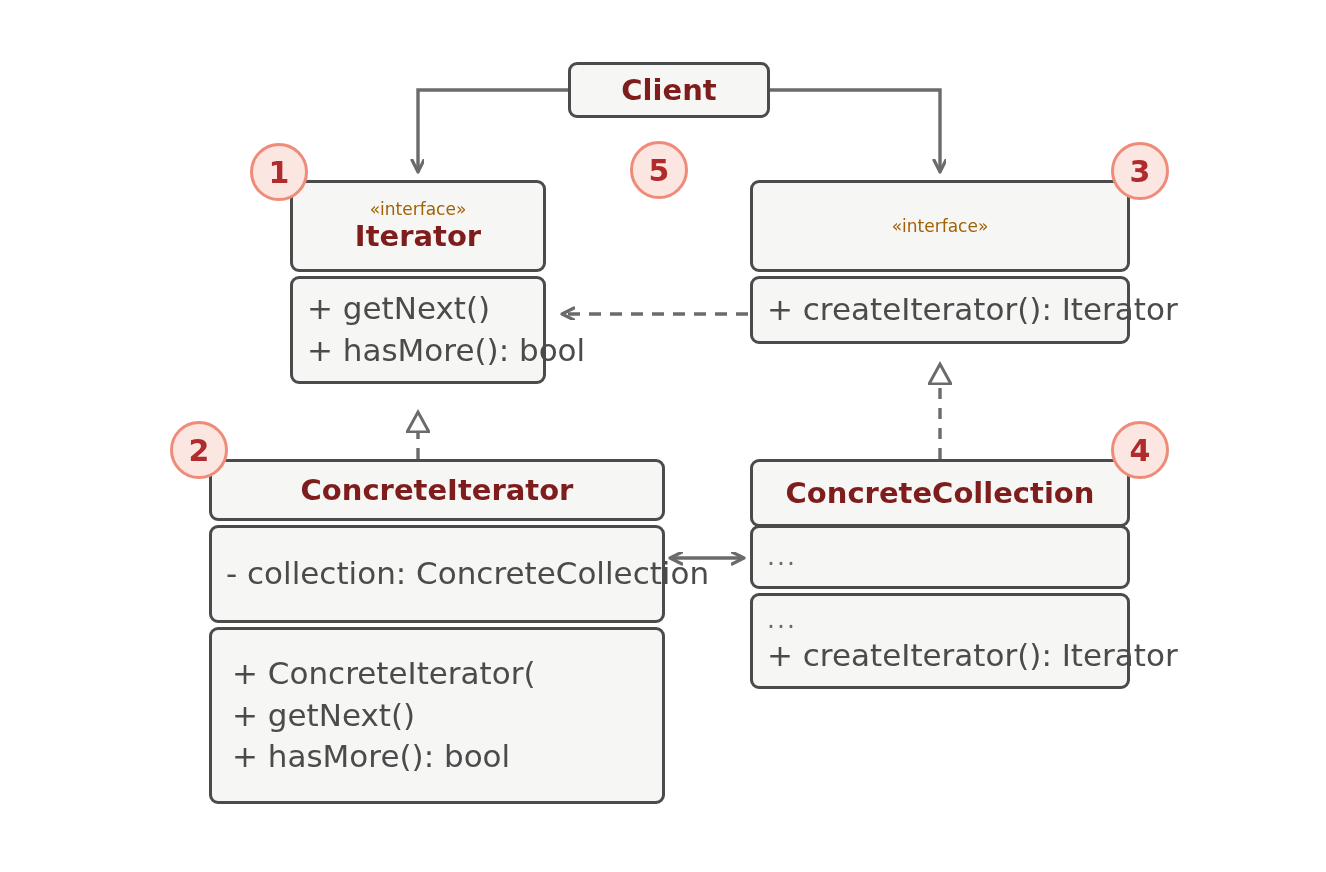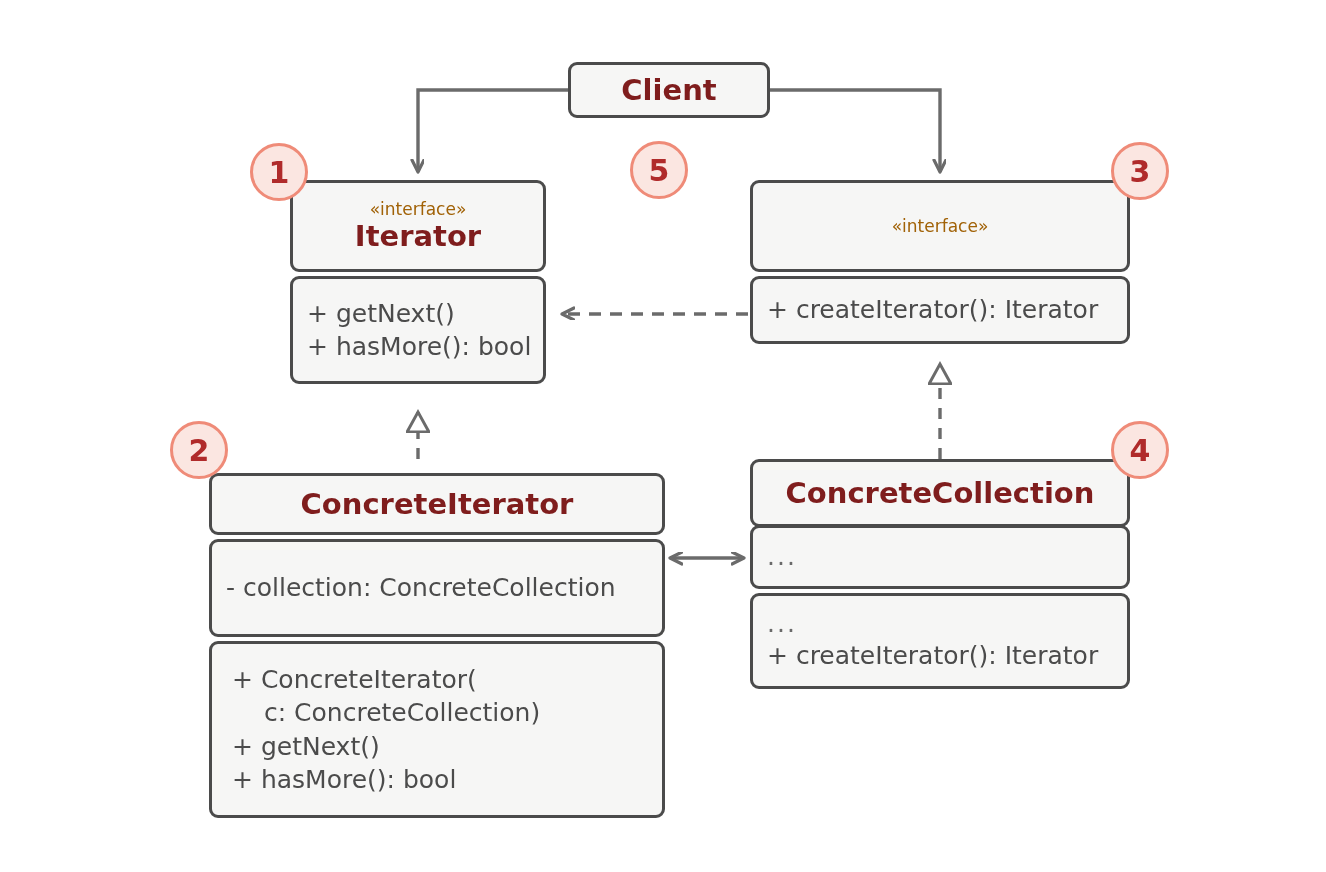--- a/index.html
+++ b/index.html
@@ -50,21 +50,21 @@
     font-weight: 400;
   }
   .classname {
     color: #7f1d1d;
     font-size: 29px;
     line-height: 1.18;
     font-weight: 700;
   }
   .member {
     color: #4b4b4b;
-    font-size: 25px;
+    font-size: 31px;
     line-height: 1.34;
     font-weight: 400;
     white-space: pre;
   }
   .member.indent {
     padding-left: 32px;
   }
   .ellipsis {
     color: #6a6a6a;
     font-size: 25px;
@@ -163,30 +163,29 @@
 
   <div class="uml-box" style="left:750px; top:180px; width:380px; height:164px; z-index:20;">
     <div class="compartment comp-head" style="left:0; top:0; width:380px; height:92px;">
       <div class="stereotype">«interface»</div>
     </div>
     <div class="compartment comp-body" style="left:0; top:96px; width:380px; height:68px;">
       <div class="member">+ createIterator(): Iterator</div>
     </div>
   </div>
 
-  <div class="uml-box" style="left:209px; top:473px; width:456px; height:345px; z-index:20;">
+  <div class="uml-box" style="left:209px; top:459px; width:456px; height:345px; z-index:20;">
     <div class="compartment comp-head" style="left:0; top:0; width:456px; height:62px;">
       <div class="classname">ConcreteIterator</div>
     </div>
     <div class="compartment comp-body" style="left:0; top:66px; width:456px; height:98px;">
       <div class="member">- collection: ConcreteCollection</div>
     </div>
     <div class="compartment comp-body" style="left:0; top:168px; width:456px; height:177px;padding-left:20px;">
       <div class="member">+ ConcreteIterator(</div>
-      <div class="member indent">c: ConcreteCollection)</div>
       <div class="member">+ getNext()</div>
       <div class="member">+ hasMore(): bool</div>
     </div>
   </div>
 
   <div class="uml-box" style="left:750px; top:459px; width:380px; height:230px; z-index:20;">
     <div class="compartment comp-head" style="left:0; top:0; width:380px; height:68px;">
       <div class="classname">ConcreteCollection</div>
     </div>
     <div class="compartment comp-body" style="left:0; top:66px; width:380px; height:64px;">

